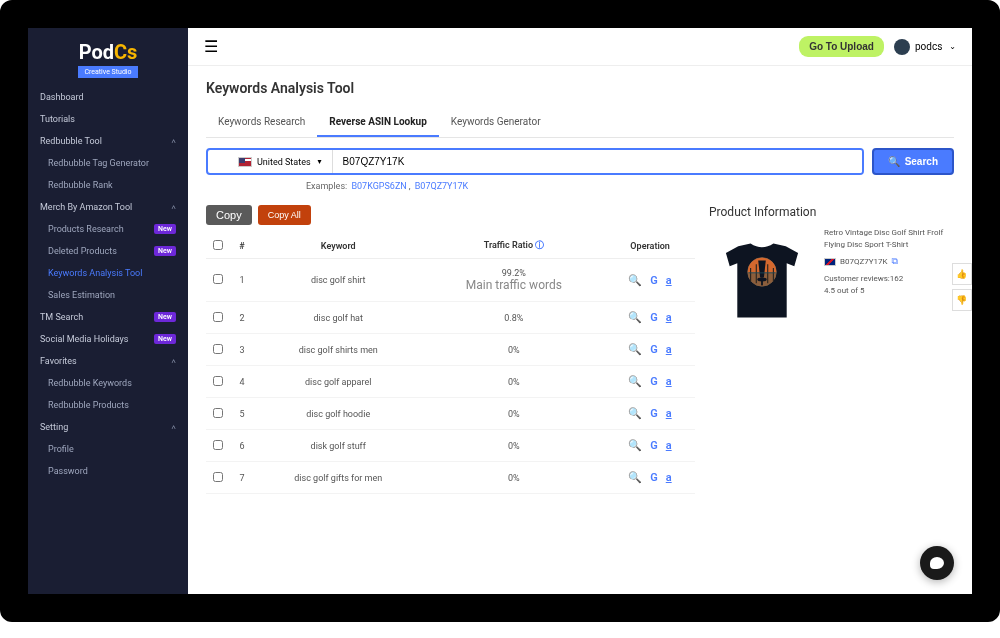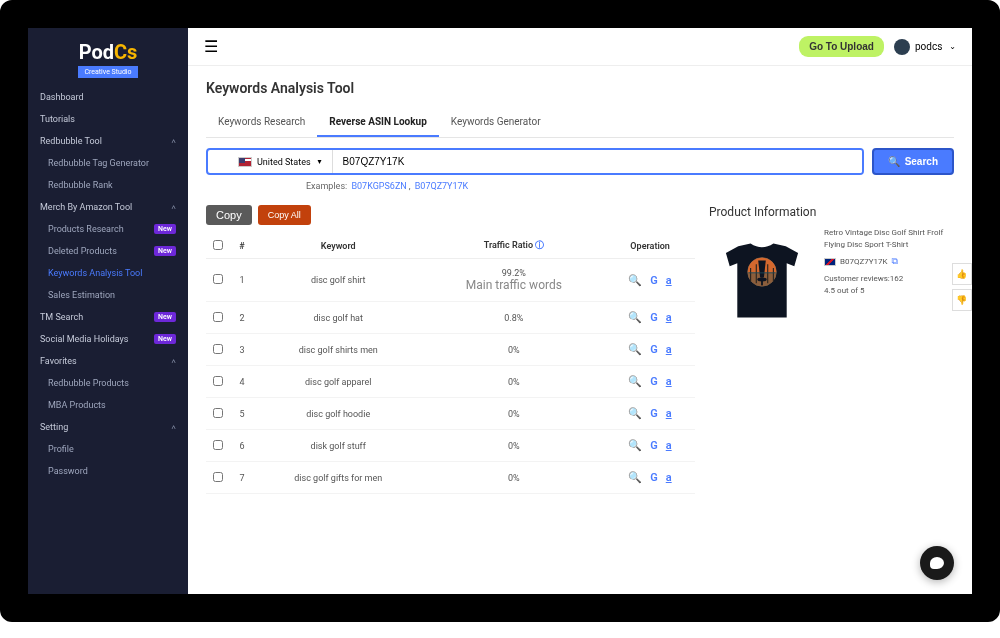--- a/index.html
+++ b/index.html
@@ -124,24 +124,24 @@
         </div>
     <div class="nav-item">
           <span>Social Media Holidays</span>
           <span class="badge-new">New</span>
         </div>
     <div class="nav-item">
           <span>Favorites</span>
           <span class="chevron">˄</span>
         </div>
     <div class="nav-item sub">
+          <span>Redbubble Keywords</span>
+        </div>
+    <div class="nav-item sub">
           <span>Redbubble Products</span>
-        </div>
-    <div class="nav-item sub">
-          <span>MBA Products</span>
         </div>
     <div class="nav-item">
           <span>Setting</span>
           <span class="chevron">˄</span>
         </div>
     <div class="nav-item sub">
           <span>Profile</span>
         </div>
     <div class="nav-item sub">
           <span>Password</span>

